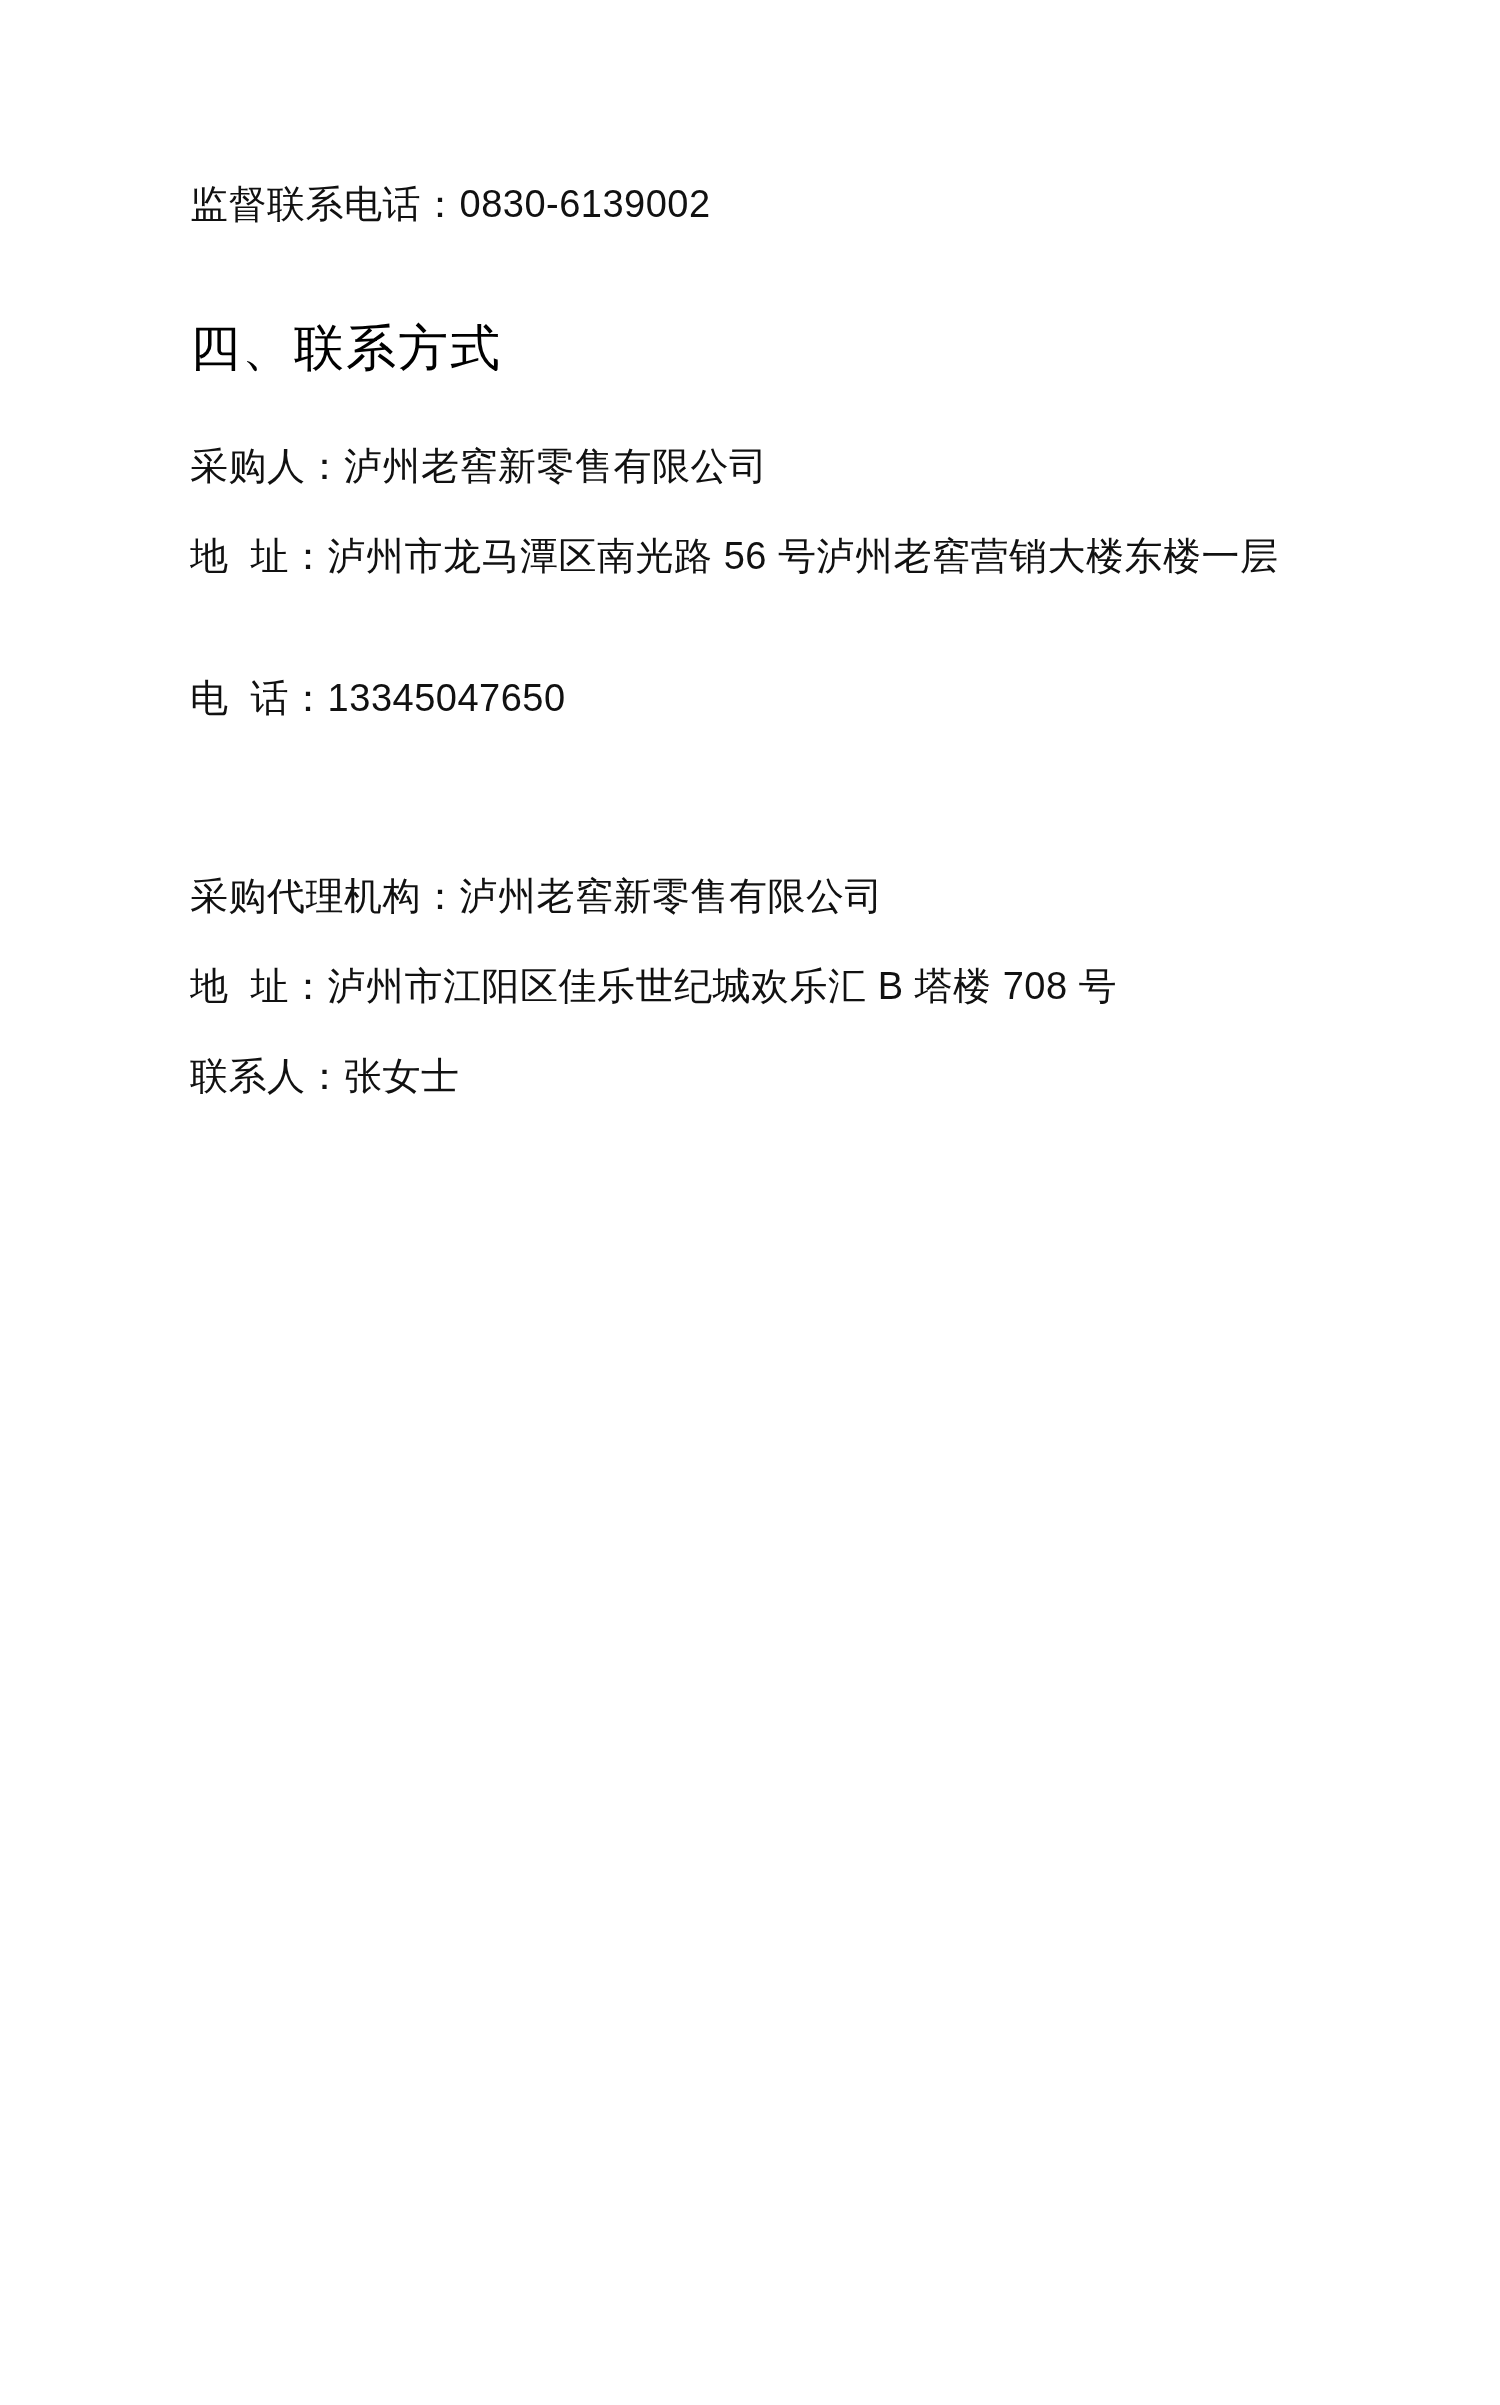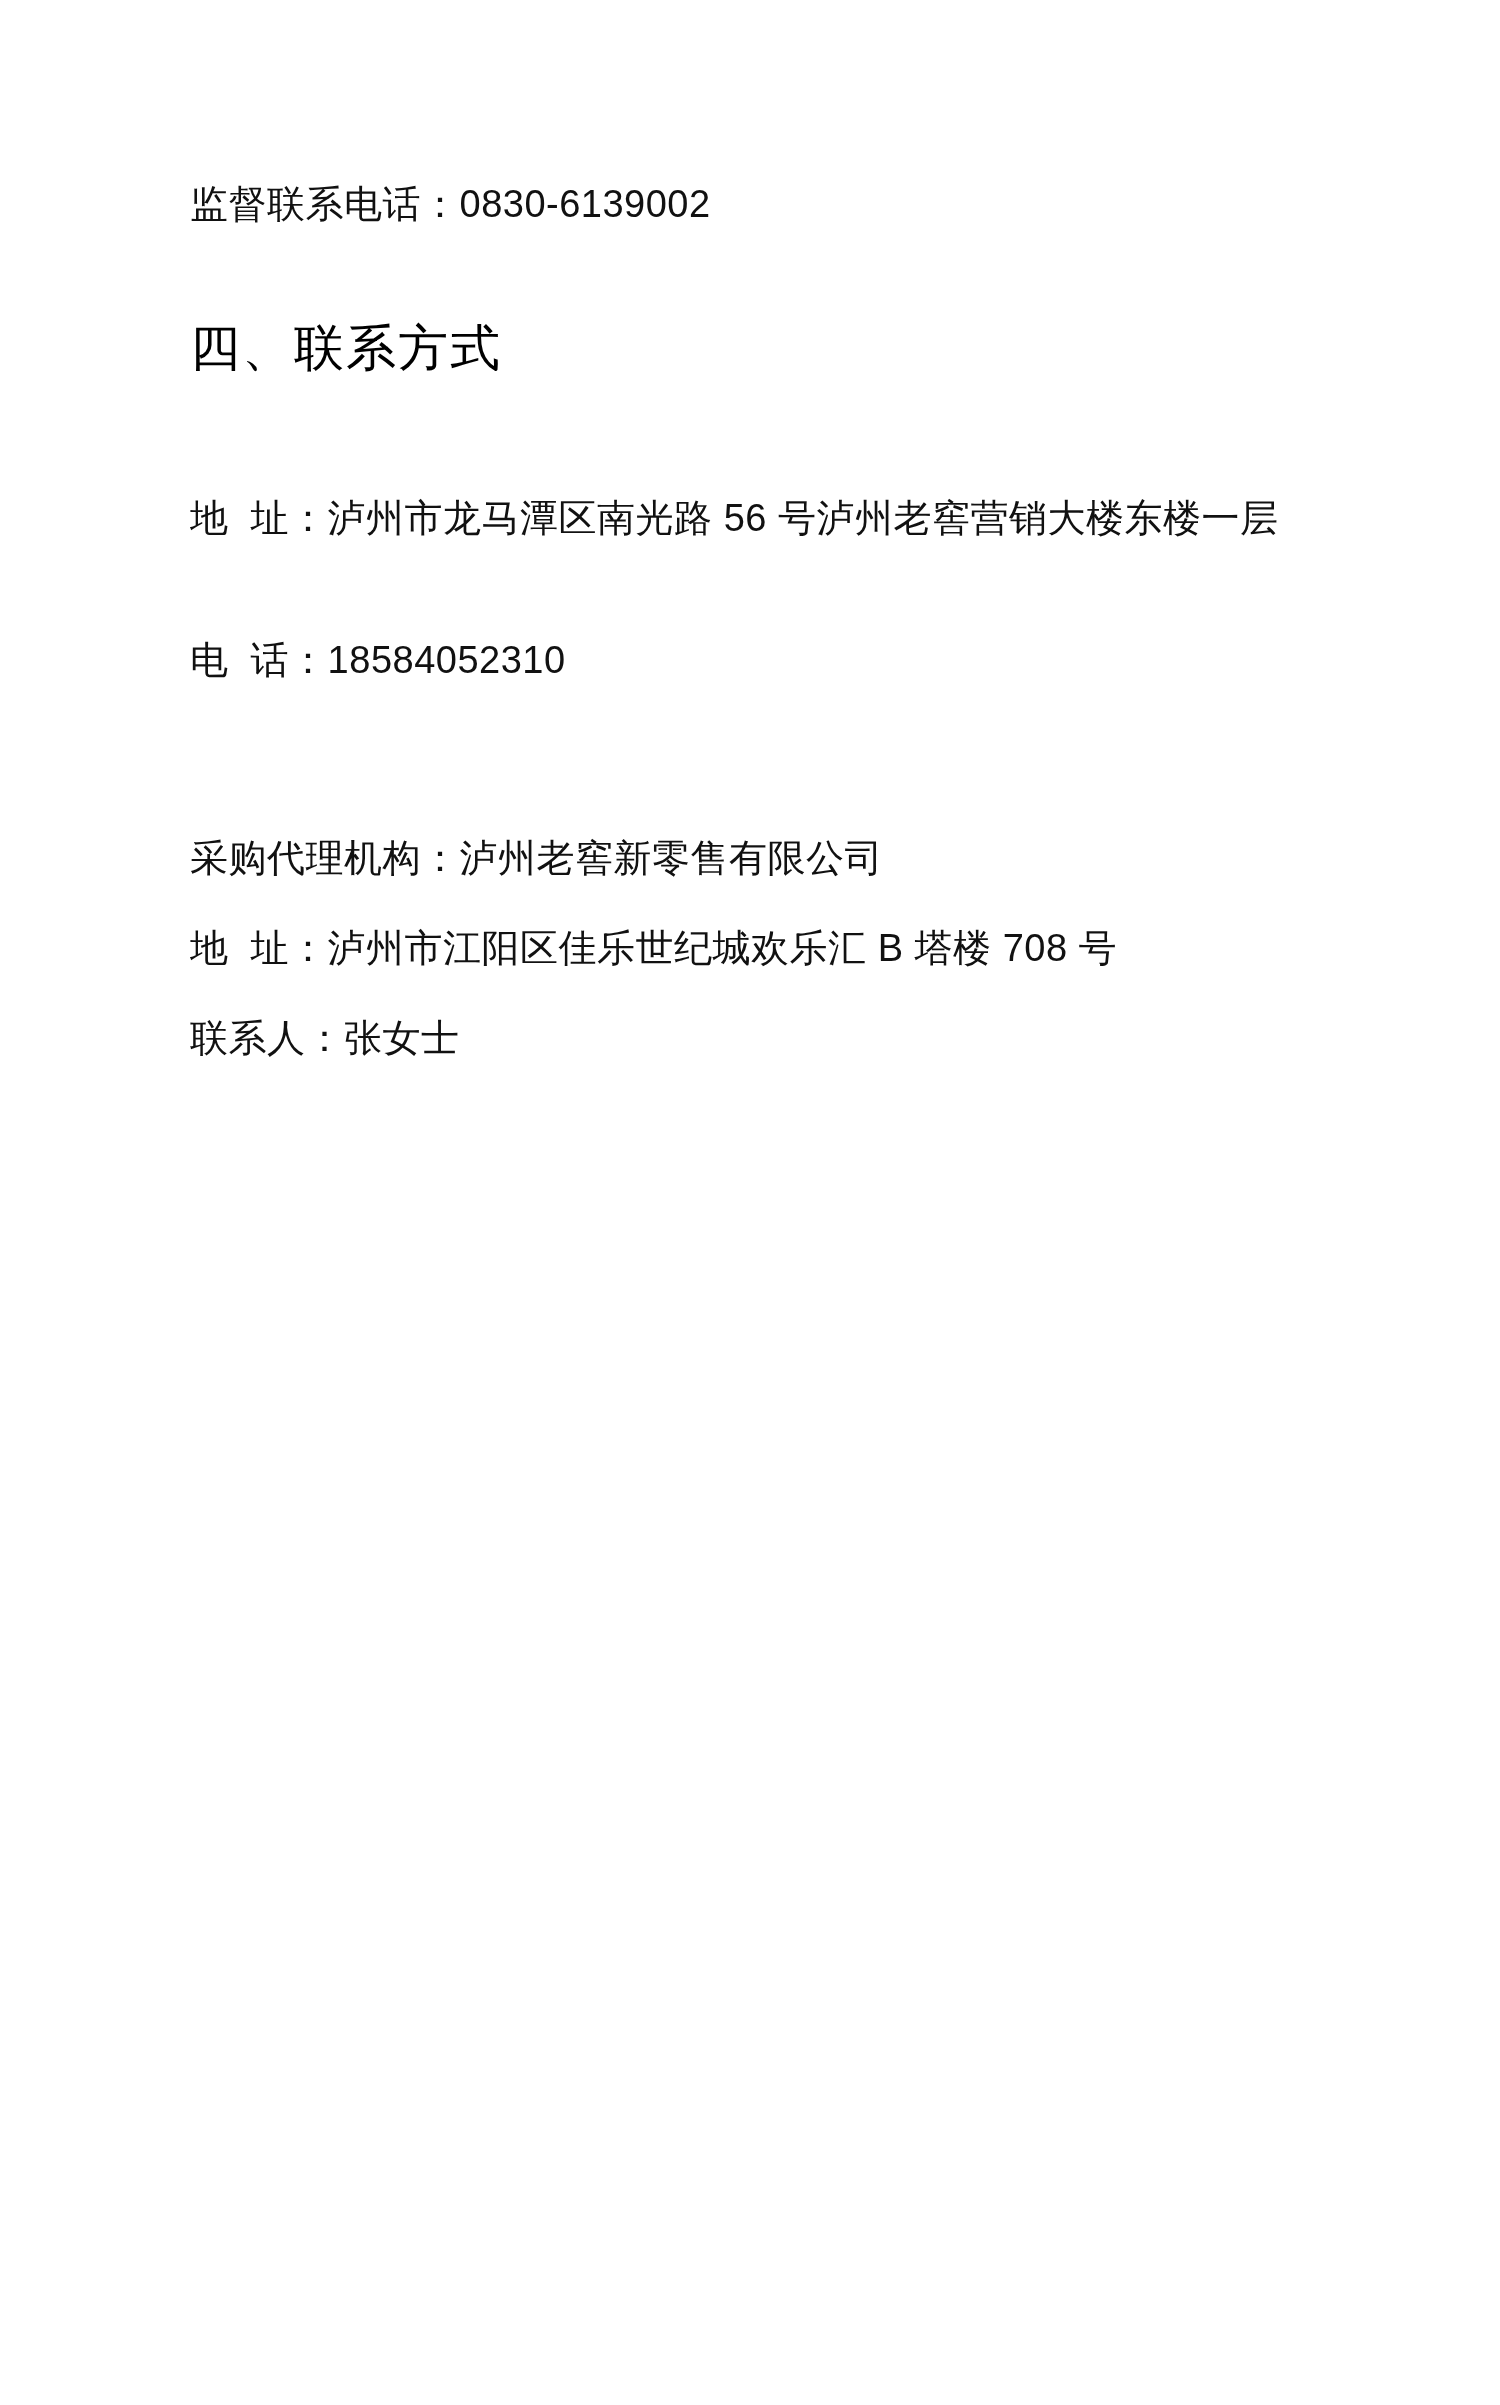--- a/index.html
+++ b/index.html
@@ -55,31 +55,32 @@
   <div class="doc-body">
 
     <div class="line">监督联系电话：0830-6139002</div>
 
     <div class="gap-lg"></div>
 
     <div class="section-heading">四、联系方式</div>
 
     <div class="gap-md"></div>
 
+    <div class="line">采购人：泸州老窖新零售有限公司</div>
 
     <div class="gap-sm"></div>
 
     <div class="line">地  址：泸州市龙马潭区南光路 56 号泸州老窖营销大楼东楼一层</div>
 
     <div class="gap-sm"></div>
 
 
     <div class="gap-sm"></div>
 
-    <div class="line">电  话：18584052310</div>
+    <div class="line">电  话：13345047650</div>
 
     <div class="gap-lg"></div>
     <div class="spacer-after-phone"></div>
 
     <div class="line">采购代理机构：泸州老窖新零售有限公司</div>
 
     <div class="gap-sm"></div>
 
     <div class="line">地  址：泸州市江阳区佳乐世纪城欢乐汇 B 塔楼 708 号</div>
 

